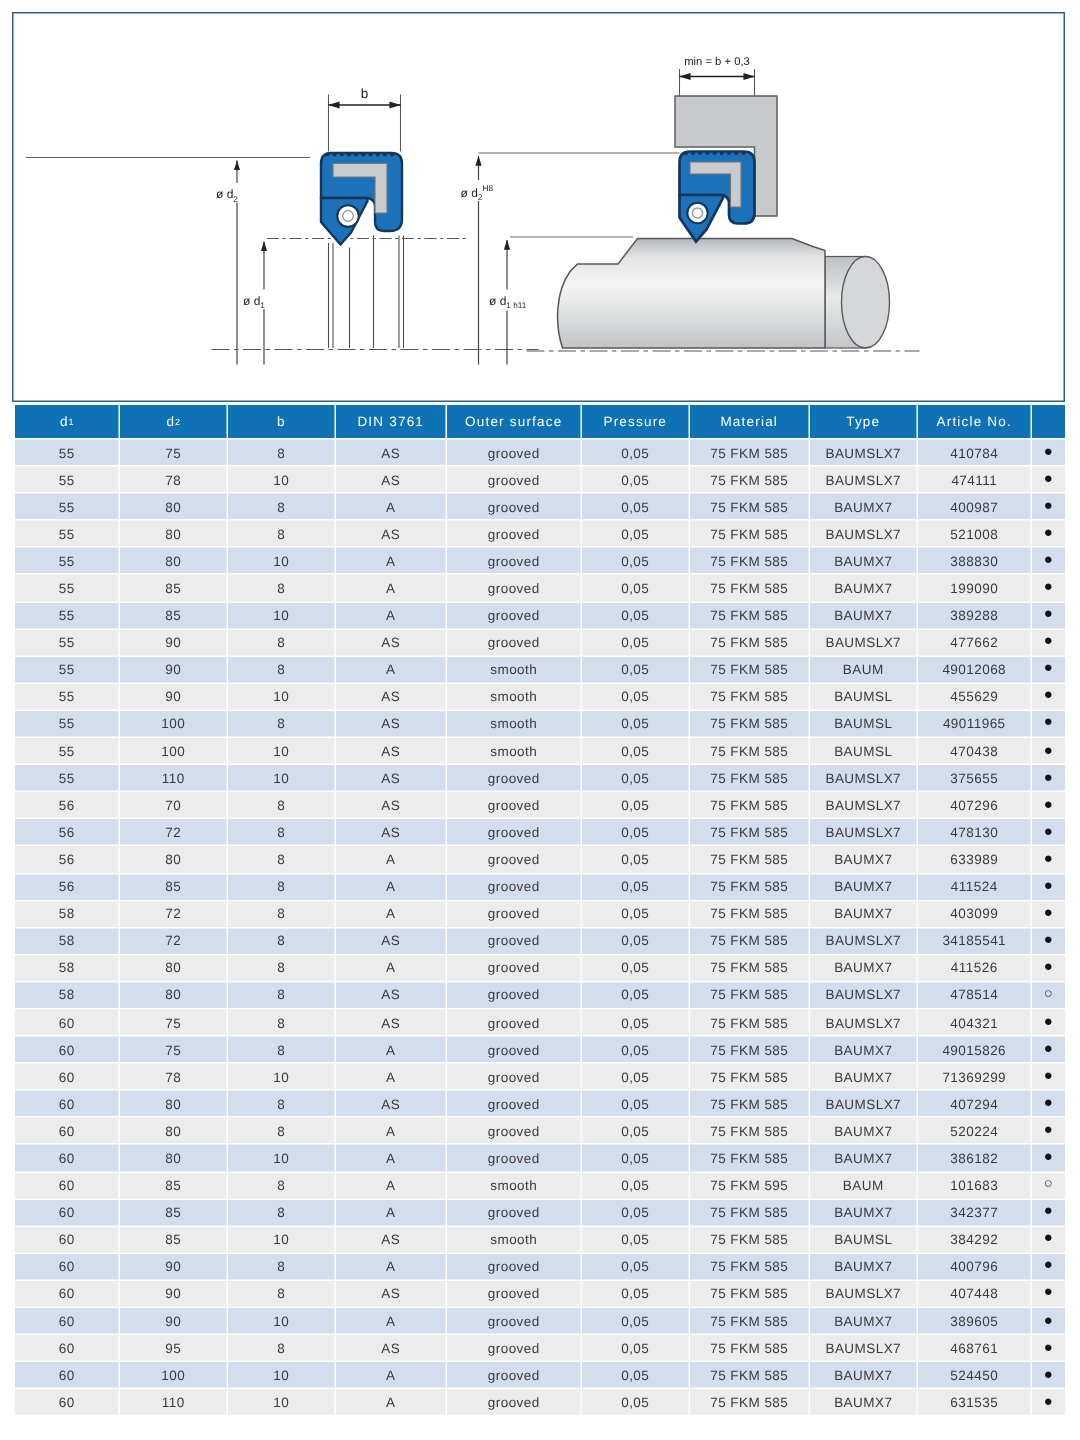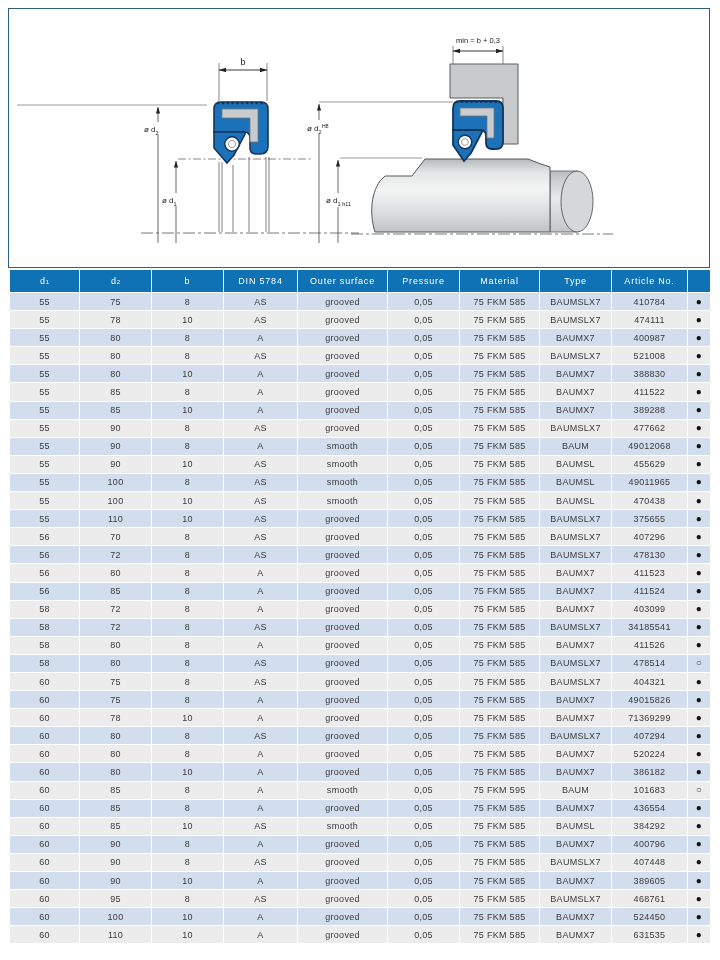--- a/index.html
+++ b/index.html
@@ -118,21 +118,21 @@
       </g>
     </g>
   </svg>
 </div>
 
 <div class="spec-table">
   <div class="t-row hdr">
       <div class="t-cell">d<sub>1</sub></div>
       <div class="t-cell">d<sub>2</sub></div>
       <div class="t-cell">b</div>
-      <div class="t-cell">DIN 5784</div>
+      <div class="t-cell">DIN 3761</div>
       <div class="t-cell">Outer surface</div>
       <div class="t-cell">Pressure</div>
       <div class="t-cell">Material</div>
       <div class="t-cell">Type</div>
       <div class="t-cell">Article No.</div>
       <div class="t-cell"></div>
     </div>
 
 <div class="t-row r-blue">
       <div class="t-cell">55</div>
@@ -196,21 +196,21 @@
     </div>
     <div class="t-row r-gray">
       <div class="t-cell">55</div>
       <div class="t-cell">85</div>
       <div class="t-cell">8</div>
       <div class="t-cell">A</div>
       <div class="t-cell">grooved</div>
       <div class="t-cell">0,05</div>
       <div class="t-cell">75 FKM 585</div>
       <div class="t-cell">BAUMX7</div>
-      <div class="t-cell">411522</div>
+      <div class="t-cell">199090</div>
       <div class="t-cell dotc">●</div>
     </div>
     <div class="t-row r-blue">
       <div class="t-cell">55</div>
       <div class="t-cell">85</div>
       <div class="t-cell">10</div>
       <div class="t-cell">A</div>
       <div class="t-cell">grooved</div>
       <div class="t-cell">0,05</div>
       <div class="t-cell">75 FKM 585</div>
@@ -316,21 +316,21 @@
     </div>
     <div class="t-row r-gray">
       <div class="t-cell">56</div>
       <div class="t-cell">80</div>
       <div class="t-cell">8</div>
       <div class="t-cell">A</div>
       <div class="t-cell">grooved</div>
       <div class="t-cell">0,05</div>
       <div class="t-cell">75 FKM 585</div>
       <div class="t-cell">BAUMX7</div>
-      <div class="t-cell">411523</div>
+      <div class="t-cell">633989</div>
       <div class="t-cell dotc">●</div>
     </div>
     <div class="t-row r-blue">
       <div class="t-cell">56</div>
       <div class="t-cell">85</div>
       <div class="t-cell">8</div>
       <div class="t-cell">A</div>
       <div class="t-cell">grooved</div>
       <div class="t-cell">0,05</div>
       <div class="t-cell">75 FKM 585</div>
@@ -472,21 +472,21 @@
     </div>
     <div class="t-row r-blue">
       <div class="t-cell">60</div>
       <div class="t-cell">85</div>
       <div class="t-cell">8</div>
       <div class="t-cell">A</div>
       <div class="t-cell">grooved</div>
       <div class="t-cell">0,05</div>
       <div class="t-cell">75 FKM 585</div>
       <div class="t-cell">BAUMX7</div>
-      <div class="t-cell">436554</div>
+      <div class="t-cell">342377</div>
       <div class="t-cell dotc">●</div>
     </div>
     <div class="t-row r-gray">
       <div class="t-cell">60</div>
       <div class="t-cell">85</div>
       <div class="t-cell">10</div>
       <div class="t-cell">AS</div>
       <div class="t-cell">smooth</div>
       <div class="t-cell">0,05</div>
       <div class="t-cell">75 FKM 585</div>

